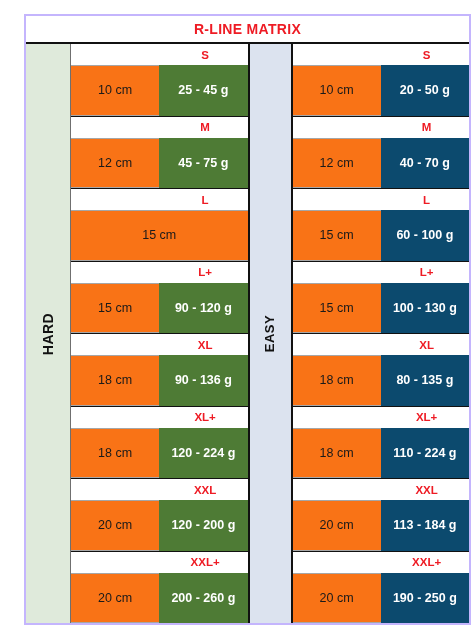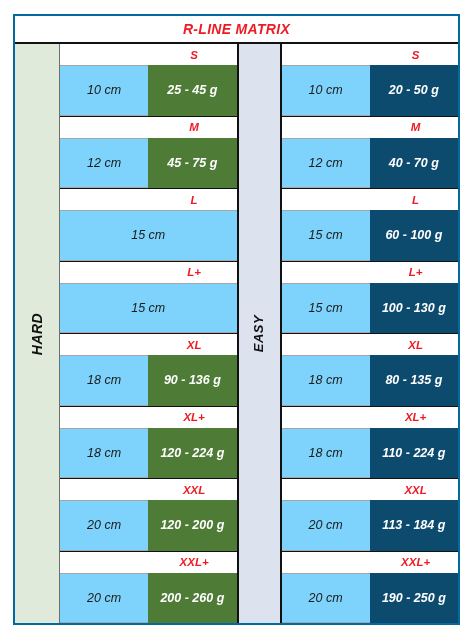--- a/index.html
+++ b/index.html
@@ -10,29 +10,28 @@
   }
   .page{
     position:relative;
     width:472px;height:641px;
     background:#ffffff;
     overflow:hidden;
   }
   
   .matrix{
     position:absolute;
-    left:13px; top:14px;
+    left:24px; top:14px;
     width:447px;          
     height:611px;
-    border:2px solid #0369a1;
+    border:2px solid #c4b5fd;
     box-sizing:border-box;
     background:#ffffff;
     display:flex;
     flex-direction:column;
-    font-style:italic;
   }
   
   .title-bar{
     height:26px;
     border-bottom:2px solid #111111;
     display:flex;align-items:center;justify-content:center;
     background:#ffffff;
     flex:0 0 auto;
   }
   .title-text{
@@ -113,21 +112,21 @@
     box-sizing:border-box;
   }
   .data-strip{
     flex:1 1 auto;
     display:flex;
     min-height:0;
     box-sizing:border-box;
   }
   .cell-cm{
     flex:1 1 0;
-    background:#7dd3fc;
+    background:#f97316;
     border-top:1px solid #a6a6a6;
     border-bottom:1px solid #a6a6a6;
     display:flex;align-items:center;justify-content:center;
     font-size:12.5px;
     color:#1a1a1a;
     box-sizing:border-box;
     min-width:0;
   }
   .cell-g{
     flex:1 1 0;
@@ -183,20 +182,21 @@
             <div class="data-strip">
               <div class="cell-cm">15 cm</div>
             </div>
           </div>
           <div class="block">
             <div class="size-strip">
               <span class="size-text">L+</span>
             </div>
             <div class="data-strip">
               <div class="cell-cm">15 cm</div>
+              <div class="cell-g">90 - 120 g</div>
             </div>
           </div>
           <div class="block">
             <div class="size-strip">
               <span class="size-text">XL</span>
             </div>
             <div class="data-strip">
               <div class="cell-cm">18 cm</div>
               <div class="cell-g">90 - 136 g</div>
             </div>

